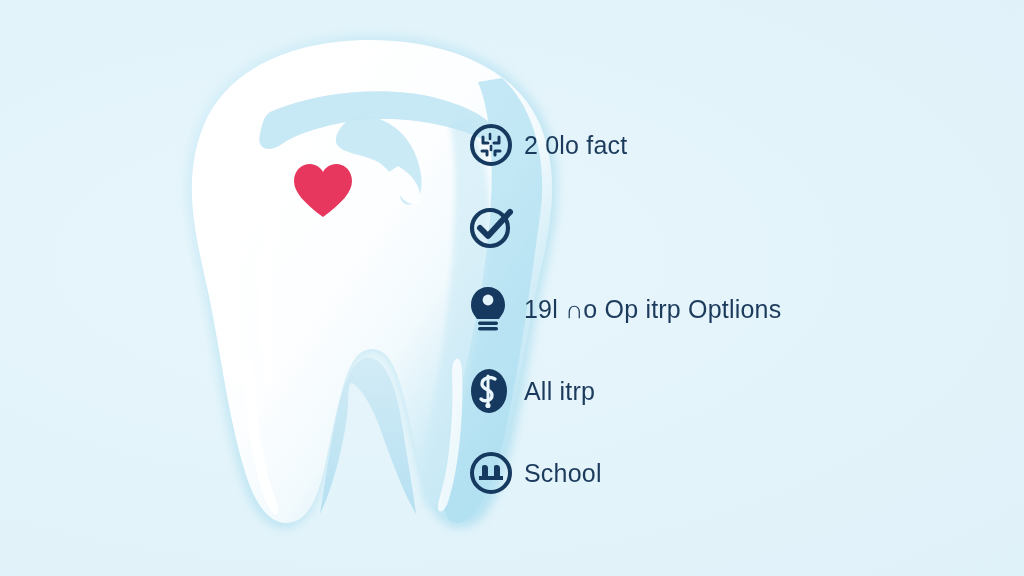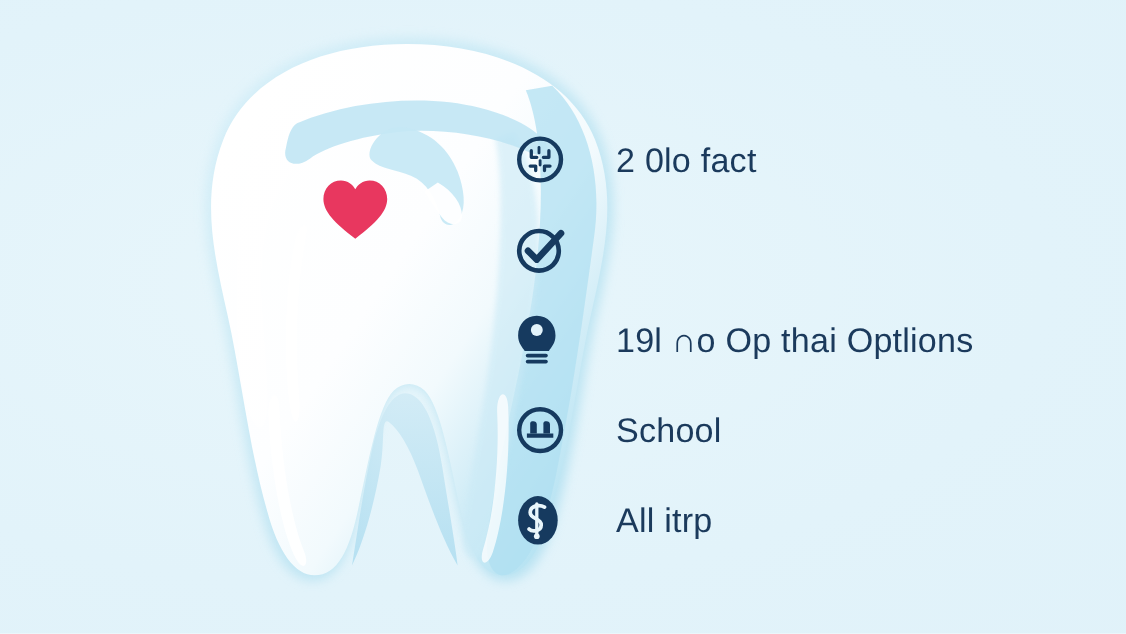--- a/index.html
+++ b/index.html
@@ -47,22 +47,21 @@
   .feature-icon{
     width:56px;
     min-width:56px;
     height:46px;
     display:flex;
     align-items:center;
     justify-content:flex-start;
   }
   .feature-icon svg{ display:block; }
   .feature-label{
-    margin-left:36px;
-    font-size:31px;
+    font-size:25px;
     font-weight:400;
     letter-spacing:0.2px;
     color:#1B3A5C;
     white-space:nowrap;
     line-height:1;
   }
 </style>
 </head>
 <body>
 
@@ -245,42 +244,42 @@
     <div class="feature-row">
       <span class="feature-icon">
         <svg width="40" height="50" viewBox="0 0 40 50" xmlns="http://www.w3.org/2000/svg">
           <path d="M20 3 C30 3 37 11 37 21 C37 28 33 32 31 35 L9 35 C7 32 3 28 3 21
                    C3 11 10 3 20 3 Z" fill="#163A5F"></path>
           <circle cx="20" cy="16" r="5.4" fill="#E3F3FA"></circle>
           <rect x="10" y="37.5" width="20" height="3.4" rx="1.7" fill="#163A5F"></rect>
           <rect x="10" y="43" width="20" height="3.4" rx="1.7" fill="#163A5F"></rect>
         </svg>
       </span>
-      <span class="feature-label">19l ∩o Op thai Optlions</span>
-    </div>
-
-    <div class="feature-row">
-      <span class="feature-icon">
-        <svg width="46" height="46" viewBox="0 0 46 46" xmlns="http://www.w3.org/2000/svg">
-          <circle cx="23" cy="23" r="19" fill="none" stroke="#163A5F" stroke-width="4"></circle>
-          <path d="M11 26 L35 26 L35 30 L11 30 Z" fill="#163A5F"></path>
-          <path d="M14 17 C14 15 16 15 17 15 C18.5 15 20 16 20 18 L20 26 L14 26 Z" fill="#163A5F"></path>
-          <path d="M26 17 C26 15 28 15 29 15 C30.5 15 32 16 32 18 L32 26 L26 26 Z" fill="#163A5F"></path>
-        </svg>
-      </span>
-      <span class="feature-label">School</span>
+      <span class="feature-label">19l ∩o Op itrp Optlions</span>
     </div>
 
     <div class="feature-row">
       <span class="feature-icon">
         <svg width="42" height="50" viewBox="0 0 42 50" xmlns="http://www.w3.org/2000/svg">
           <ellipse cx="21" cy="25" rx="18" ry="22" fill="#163A5F"></ellipse>
           <path d="M27 13 C22 10 14 12 14 18 C14 24 24 23 24 29
                    C24 35 16 36 13 33" fill="none" stroke="#E9F6FB" stroke-width="3.4" stroke-linecap="round"></path>
           <path d="M20 10 L20 40" stroke="#E9F6FB" stroke-width="3" stroke-linecap="round"></path>
           <circle cx="20" cy="39.5" r="2.6" fill="#E9F6FB"></circle>
         </svg>
       </span>
       <span class="feature-label">All itrp</span>
     </div>
 
+    <div class="feature-row">
+      <span class="feature-icon">
+        <svg width="46" height="46" viewBox="0 0 46 46" xmlns="http://www.w3.org/2000/svg">
+          <circle cx="23" cy="23" r="19" fill="none" stroke="#163A5F" stroke-width="4"></circle>
+          <path d="M11 26 L35 26 L35 30 L11 30 Z" fill="#163A5F"></path>
+          <path d="M14 17 C14 15 16 15 17 15 C18.5 15 20 16 20 18 L20 26 L14 26 Z" fill="#163A5F"></path>
+          <path d="M26 17 C26 15 28 15 29 15 C30.5 15 32 16 32 18 L32 26 L26 26 Z" fill="#163A5F"></path>
+        </svg>
+      </span>
+      <span class="feature-label">School</span>
+    </div>
+
   </div>
 </div>
 
 </body></html>

